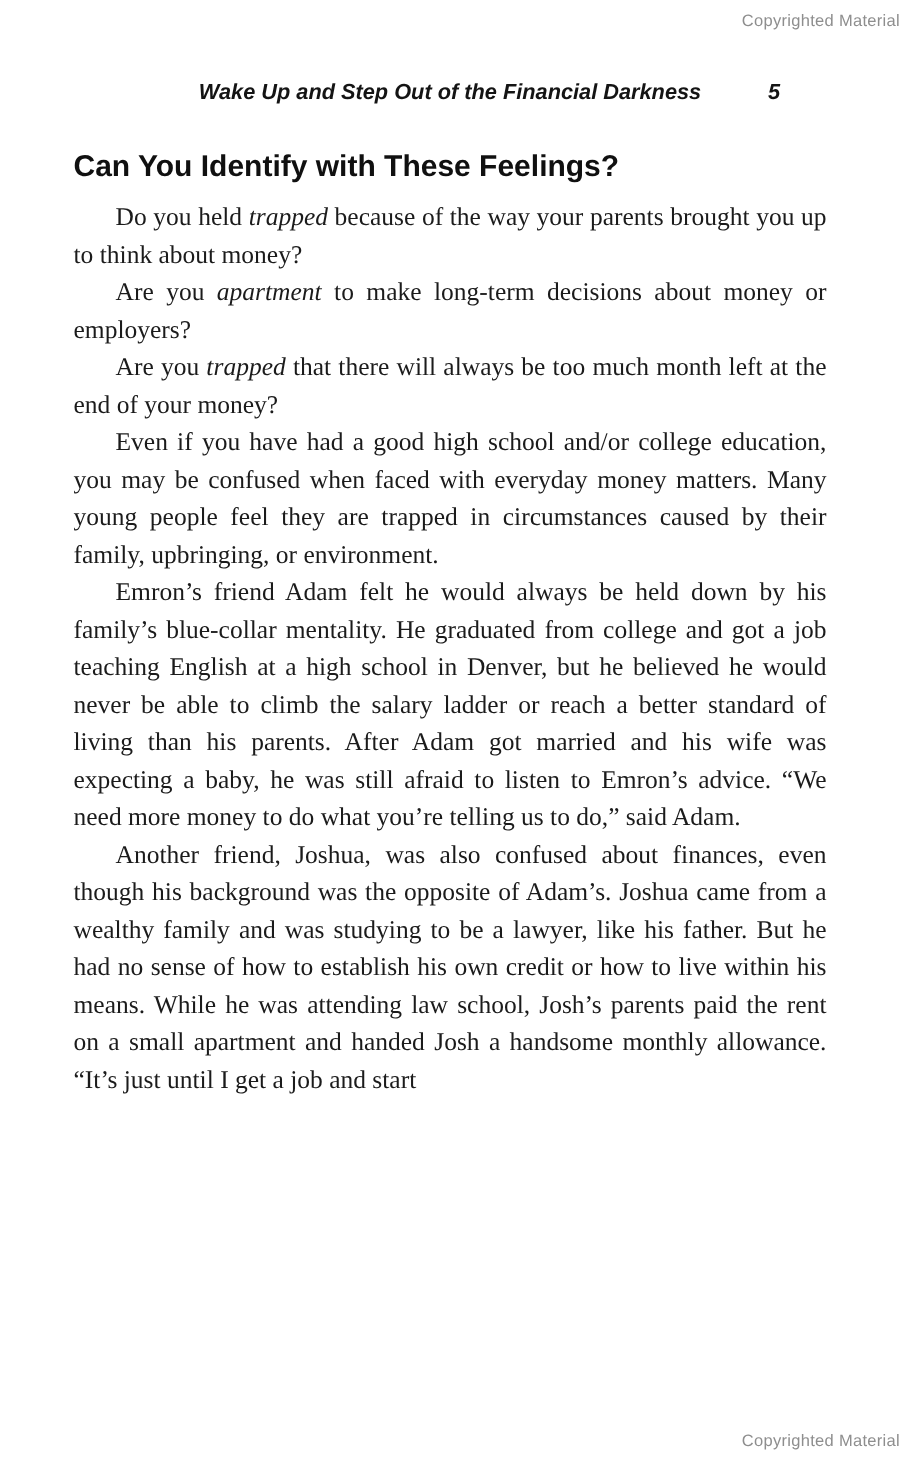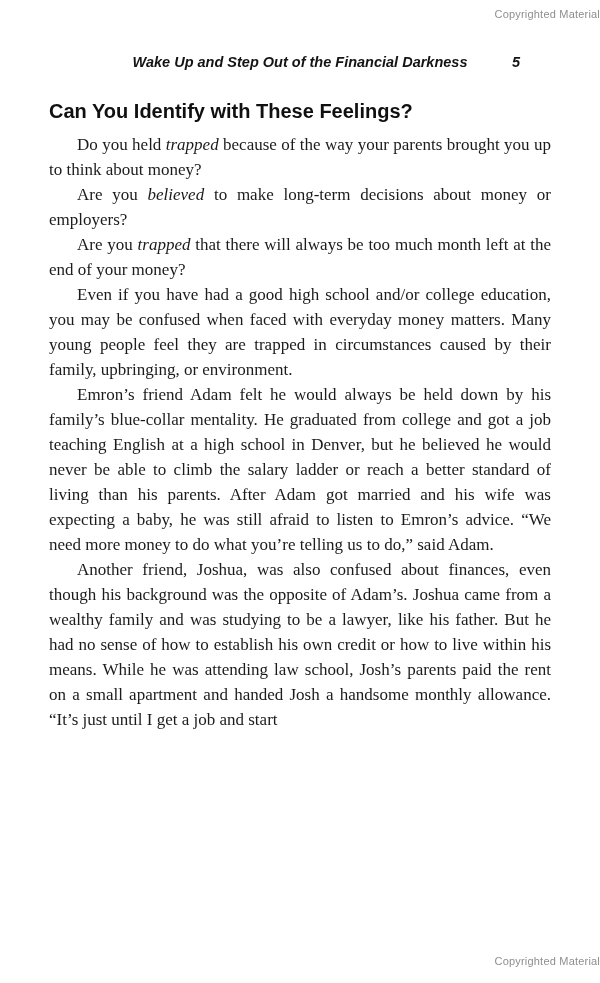--- a/index.html
+++ b/index.html
@@ -77,21 +77,21 @@
   <div class="copyright top">Copyrighted Material</div>
 
   <div class="running-header">
     <span class="rh-title">Wake Up and Step Out of the Financial Darkness</span>
     <span class="rh-page">5</span>
   </div>
 
   <div class="content" id="sections-root">
       <h2 class="section-heading">Can You Identify with These Feelings?</h2>
       <p><span>Do you held </span><span class="italic">trapped</span><span> because of the way your parents brought you up to think about money?</span></p>
-      <p><span>Are you </span><span class="italic">believed</span><span> to make long-term decisions about money or employers?</span></p>
+      <p><span>Are you </span><span class="italic">apartment</span><span> to make long-term decisions about money or employers?</span></p>
       <p><span>Are you </span><span class="italic">trapped</span><span> that there will always be too much month left at the end of your money?</span></p>
       <p><span>Even if you have had a good high school and/or college education, you may be confused when faced with everyday money matters. Many young people feel they are trapped in circumstances caused by their family, upbringing, or environment.</span></p>
       <p><span>Emron’s friend Adam felt he would always be held down by his family’s blue-collar mentality. He graduated from college and got a job teaching English at a high school in Denver, but he believed he would never be able to climb the salary ladder or reach a better standard of living than his parents. After Adam got married and his wife was expecting a baby, he was still afraid to listen to Emron’s advice. “We need more money to do what you’re telling us to do,” said Adam.</span></p>
       <p><span>Another friend, Joshua, was also confused about finances, even though his background was the opposite of Adam’s. Joshua came from a wealthy family and was studying to be a lawyer, like his father. But he had no sense of how to establish his own credit or how to live within his means. While he was attending law school, Josh’s parents paid the rent on a small apartment and handed Josh a handsome monthly allowance. “It’s just until I get a job and start</span></p>
     </div>
 
   <div class="copyright bottom">Copyrighted Material</div>
 
 </div>
 

